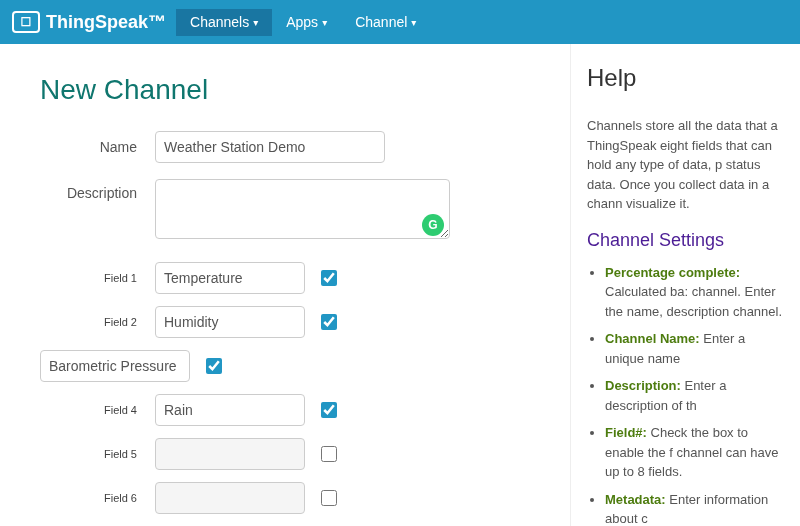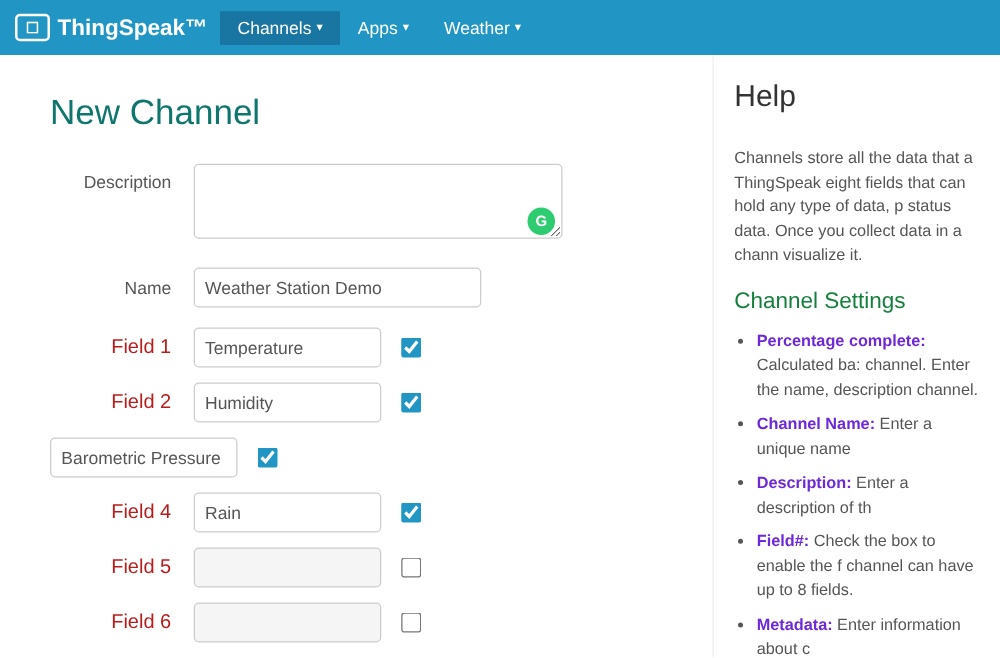--- a/index.html
+++ b/index.html
@@ -127,22 +127,22 @@
 
     .field-row {
       display: flex;
       align-items: center;
       margin-bottom: 12px;
     }
     .field-label {
       width: 115px;
       text-align: right;
       padding-right: 18px;
-      font-size: 16px;
-      color: #b91c1c;
+      font-size: 11px;
+      color: #404040;
       flex-shrink: 0;
     }
     .field-input {
       width: 150px;
       height: 32px;
       border: 1px solid #ccc;
       border-radius: 4px;
       padding: 4px 8px;
       font-size: 14px;
       color: #555;
@@ -175,75 +175,75 @@
     }
     .help-text {
       font-size: 13px;
       color: #555;
       line-height: 1.5;
       margin-bottom: 16px;
     }
     .channel-settings-title {
       font-size: 18px;
       font-weight: 300;
-      color: #15803d;
+      color: #4c1d95;
       margin-bottom: 12px;
     }
     .help-list {
       list-style: disc;
       padding-left: 18px;
     }
     .help-list li {
       font-size: 13px;
       color: #555;
       line-height: 1.5;
       margin-bottom: 8px;
     }
     .help-list li strong {
-      color: #6d28d9;
+      color: #4d7c0f;
     }
   </style>
 </head>
 <body>
 
 <nav class="navbar">
   <div class="navbar-brand">
     <div class="logo-icon">☐</div>
     <span>ThingSpeak™</span>
   </div>
   <div class="nav-item active">
     <span>Channels</span>
     <span class="caret">▾</span>
   </div>
   <div class="nav-item">
     <span>Apps</span>
     <span class="caret">▾</span>
   </div>
   <div class="nav-item">
-    <span>Weather</span>
+    <span>Channel</span>
     <span class="caret">▾</span>
   </div>
 </nav>
 
 <div class="main-container">
 
   <div class="left-panel">
     <h1 class="page-title">New Channel</h1>
+
+    <div class="form-row">
+      <label class="form-label">Name</label>
+      <input class="form-input" type="text" value="Weather Station Demo" style="">
+    </div>
 
     <div class="form-row" style="align-items:flex-start; margin-bottom:20px;">
       <label class="form-label" style="padding-top:6px;">Description</label>
       <div class="description-wrapper">
         <textarea class="description-textarea" style=""></textarea>
         <div class="description-icon">G</div>
       </div>
-    </div>
-
-    <div class="form-row">
-      <label class="form-label">Name</label>
-      <input class="form-input" type="text" value="Weather Station Demo" style="">
     </div>
 
     <div id="fields-container">
         <div class="field-row">
           <label class="field-label">Field 1</label>
           <input type="text" class="field-input" value="Temperature" style="">
           <input type="checkbox" class="field-checkbox" checked="" style="">
         </div>
         <div class="field-row">
           <label class="field-label">Field 2</label>

